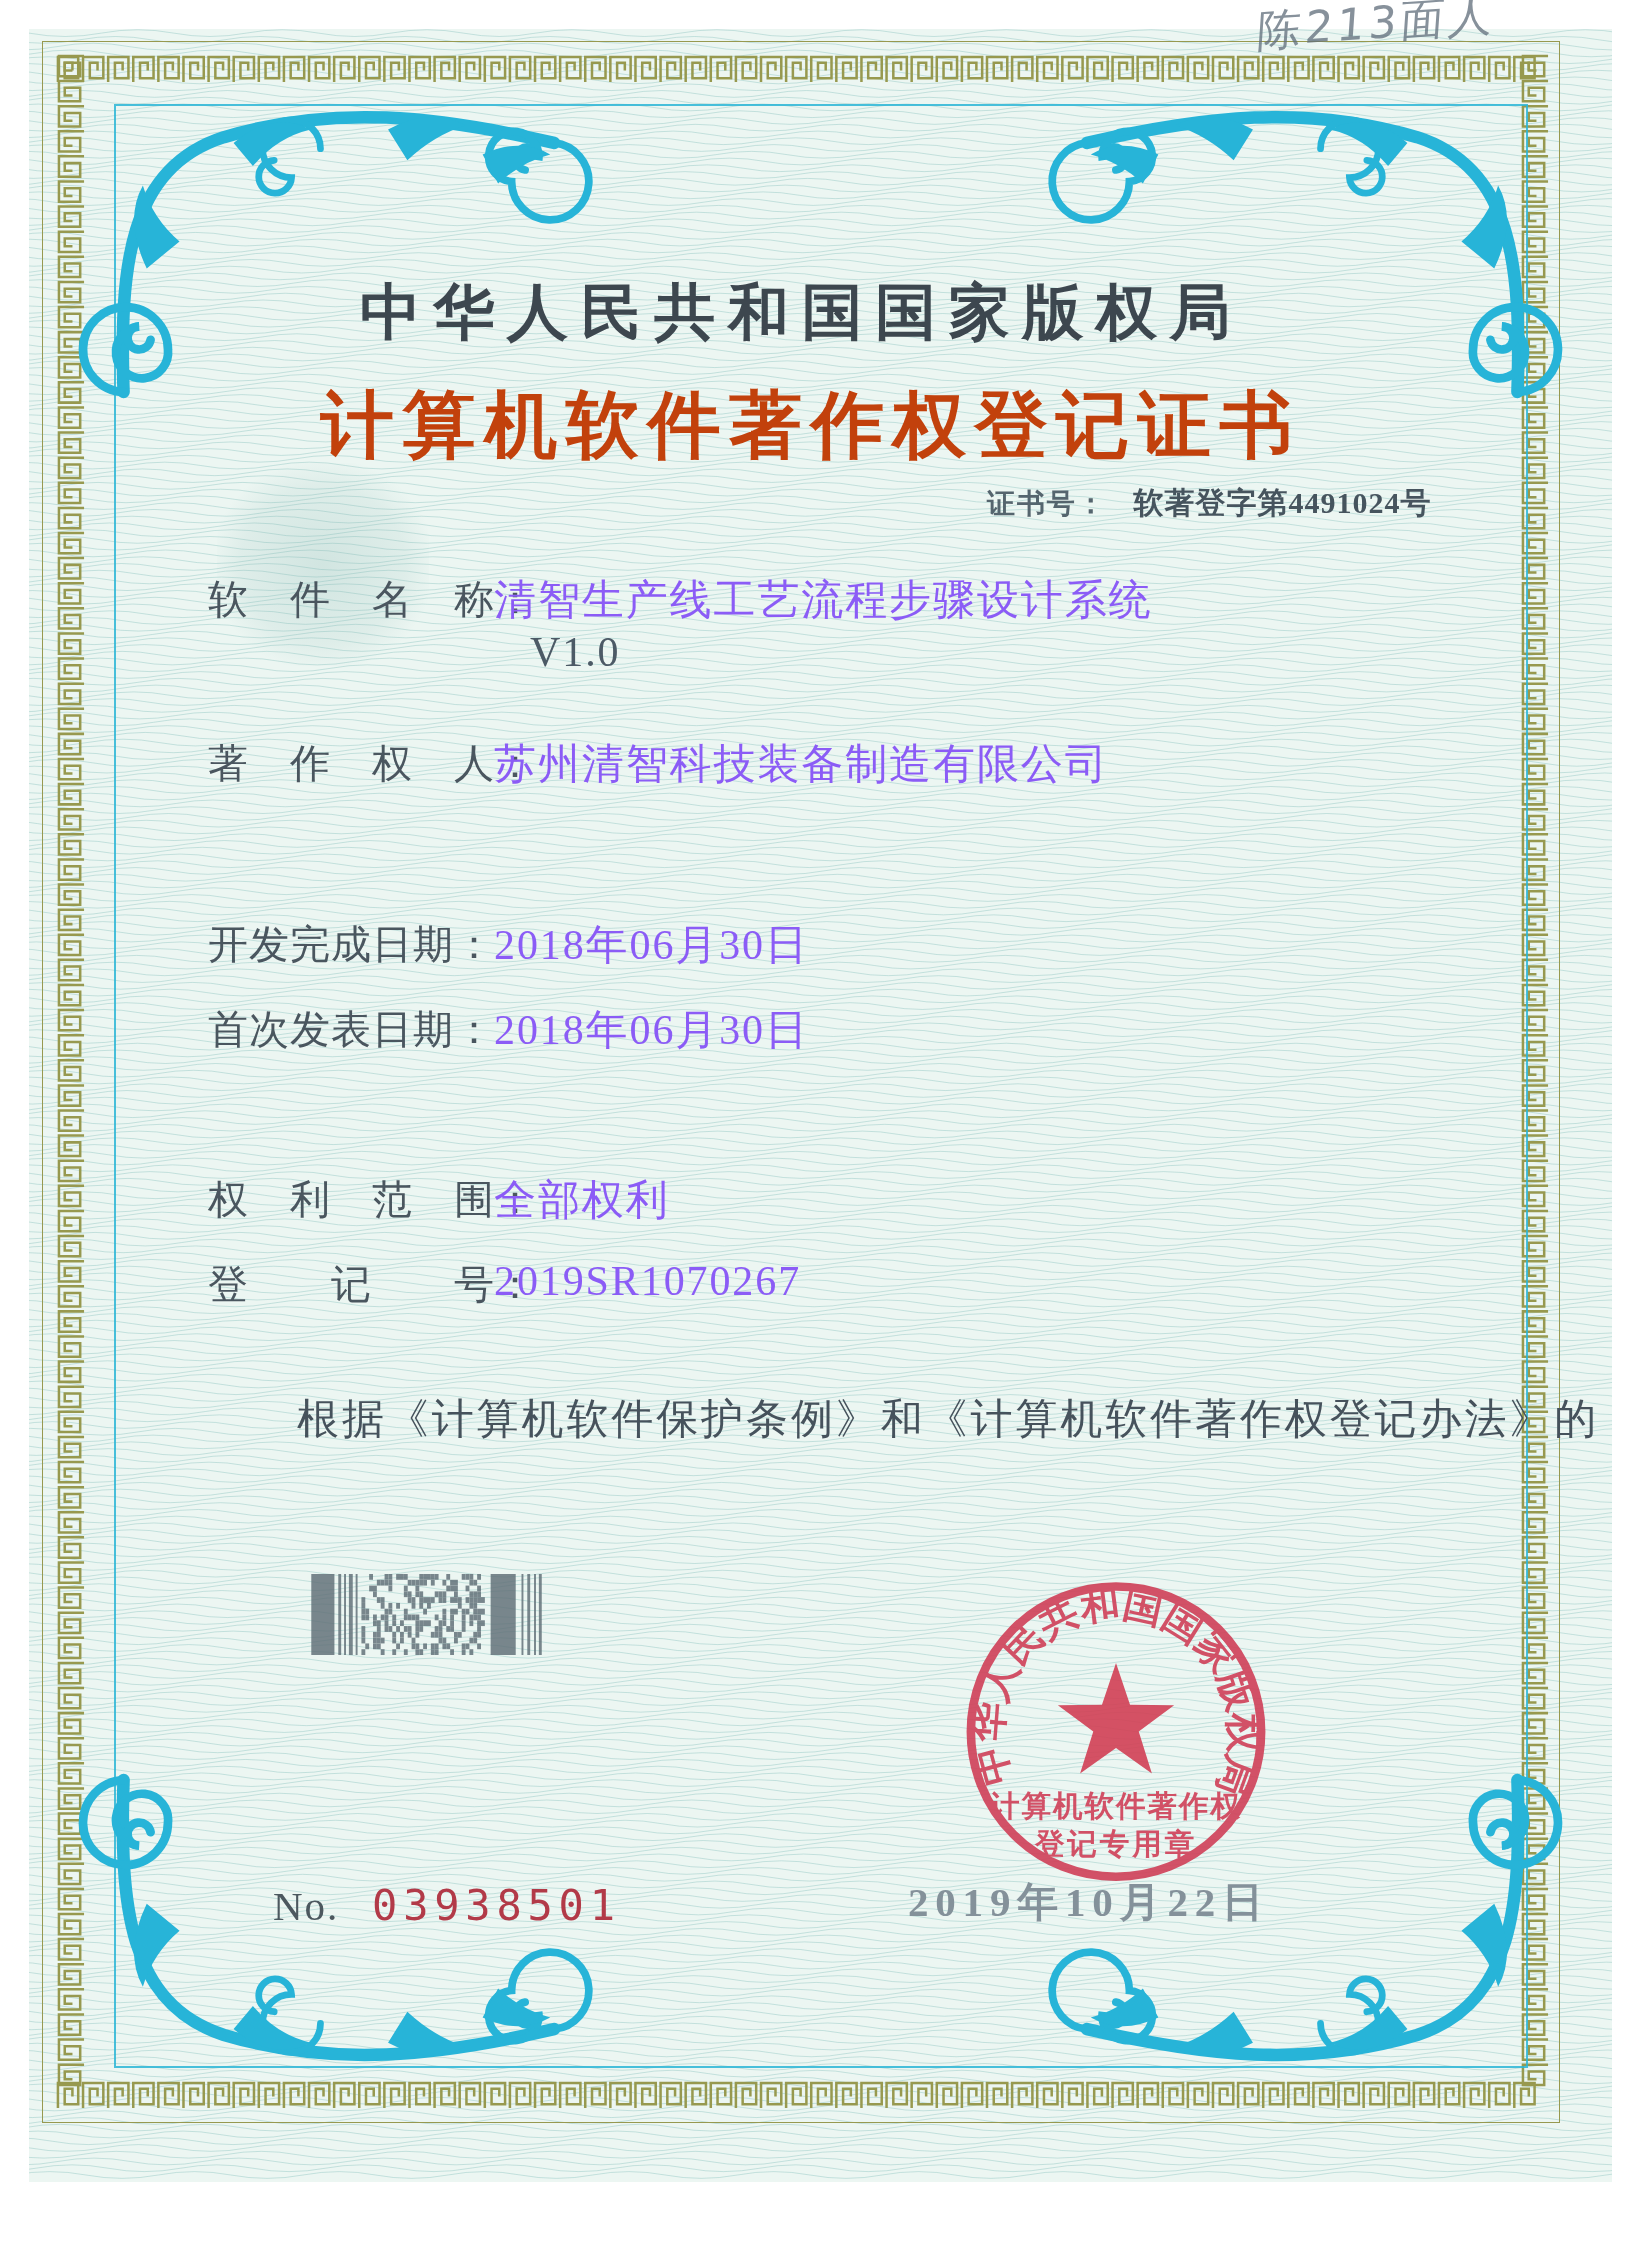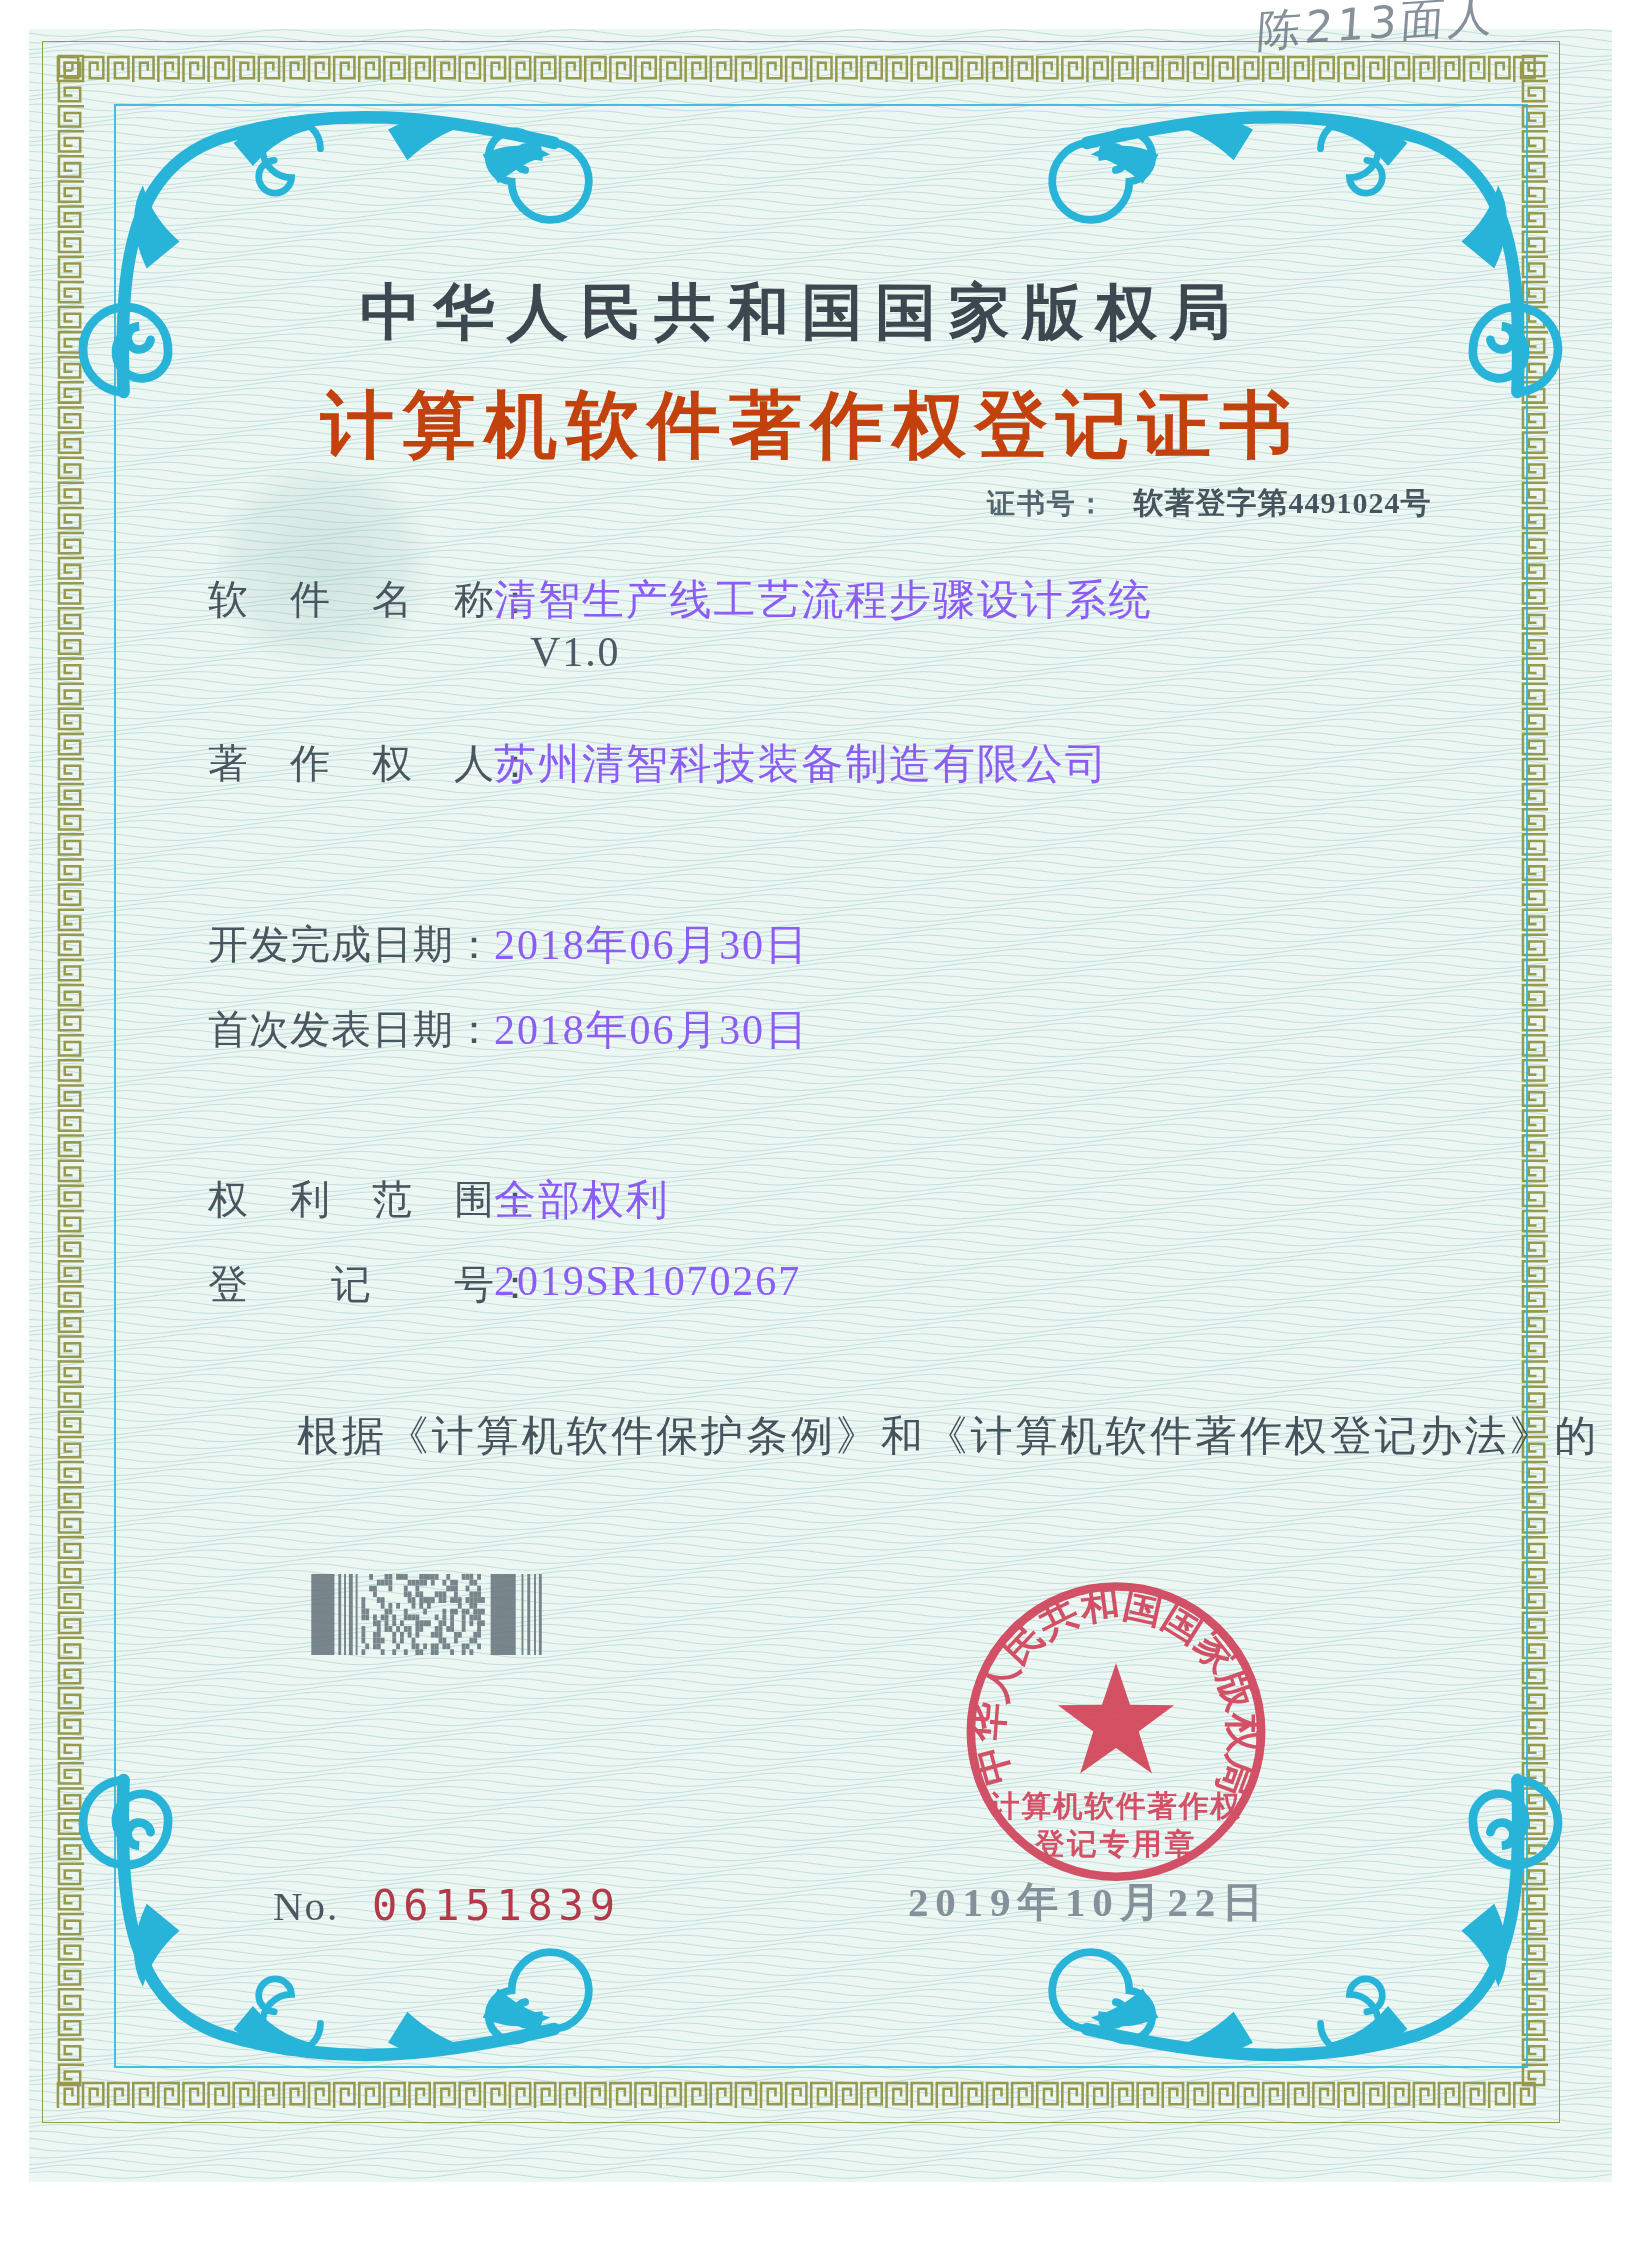--- a/index.html
+++ b/index.html
@@ -47,21 +47,21 @@
     letter-spacing:1px;vertical-align:top;
   }
   .fvalue{
     display:inline-block;font-size:42px;color:#8b5cf6;letter-spacing:1.9px;
     vertical-align:top;
   }
   .fvalue2{
     position:absolute;left:290px;top:56px;font-size:42px;color:#4c5a66;letter-spacing:1.9px;margin-left:32px;
   }
   .body-line{
-    position:absolute;font-size:42px;color:#46525c;letter-spacing:2.9px;white-space:nowrap;margin-top:17px;
+    position:absolute;font-size:42px;color:#46525c;letter-spacing:2.9px;white-space:nowrap;
   }
   #barcode{position:absolute;left:311px;top:1574px;width:232px;height:81px;opacity:.82;}
   #seal{position:absolute;left:944px;top:1556px;width:344px;height:359px;opacity:.9;}
   .issue-date{
     position:absolute;left:908px;top:1875px;font-size:41px;color:#84919a;
     letter-spacing:6.8px;font-weight:bold;white-space:nowrap;
   }
   .serial{
     position:absolute;left:273px;top:1881px;font-size:41px;color:#4c585f;
     letter-spacing:1.9px;white-space:nowrap;
@@ -697,19 +697,19 @@
     <path id="sealArc" d="M 71.2 234.7 A 120 120 0 1 1 288.8 234.7" fill="none" stroke="none"></path>
     <text font-size="41" font-weight="bold" fill="#d04058" font-family="Liberation Serif, DejaVu Serif, serif">
       <textPath href="#sealArc" startOffset="0">中华人民共和国国家版权局</textPath>
     </text>
     <polygon id="sealStar" fill="#d24055" points="180.0,112.0 194.7,155.8 240.9,156.2 203.8,183.7 217.6,227.8 180.0,201.0 142.4,227.8 156.2,183.7 119.1,156.2 165.3,155.8"></polygon>
     <text x="180" y="272" text-anchor="middle" font-size="31" font-weight="bold" fill="#d04058" letter-spacing="2" font-family="Liberation Sans, DejaVu Sans, sans-serif">计算机软件著作权</text>
     <text x="180" y="312" text-anchor="middle" font-size="31" font-weight="bold" fill="#d04058" letter-spacing="3" font-family="Liberation Sans, DejaVu Sans, sans-serif">登记专用章</text>
   </svg>
 
   <div class="serial">
-    <span>No.</span><span class="sn">06151839</span>
+    <span>No.</span><span class="sn">03938501</span>
   </div>
 
   <div class="note">陈213面人</div>
 
 </div>
 
 
 </body></html>

